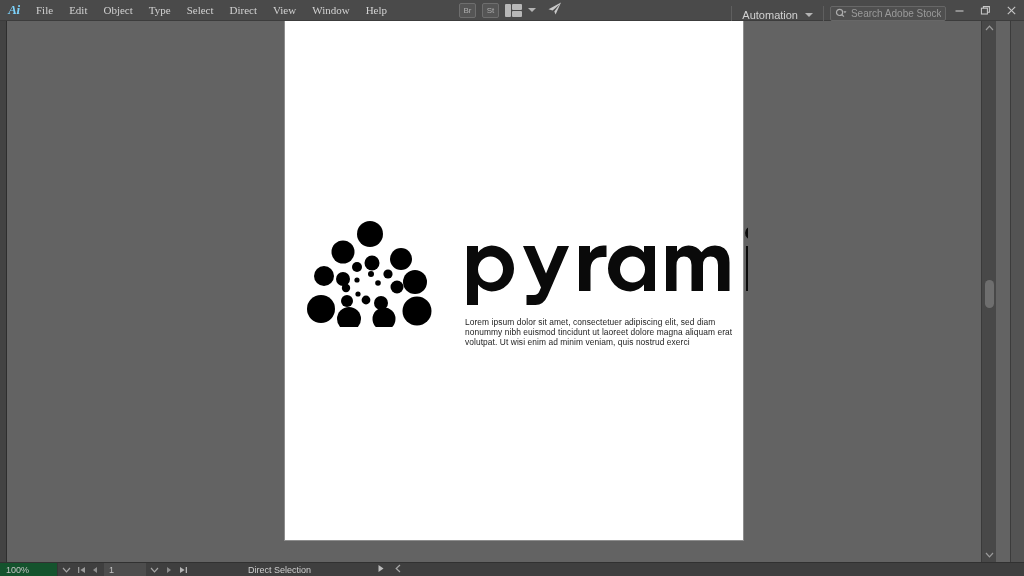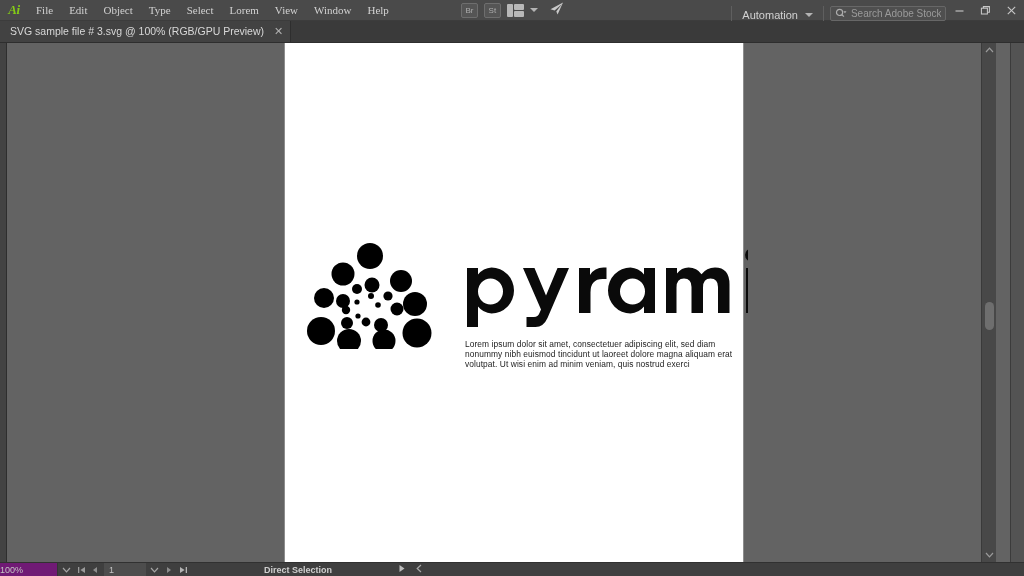--- a/index.html
+++ b/index.html
@@ -36,21 +36,21 @@
 
   .ai-logo {
     width: 28px;
     height: 21px;
     display: flex;
     align-items: center;
     justify-content: center;
     font-size: 13px;
     font-weight: bold;
     font-style: italic;
-    color: #84cc16;
+    color: #7dd3fc;
     letter-spacing: -0.5px;
     font-family: "Liberation Serif", serif;
   }
 
   .menu-items {
     display: flex;
     align-items: center;
     height: 21px;
     font-family: Liberation Serif, serif;
   }
@@ -309,25 +309,25 @@
     display: flex;
     align-items: center;
     border-top: 1px solid #313131;
     font-size: 9px;
     color: #c4c4c4;
   }
 
   .zoom-field {
     width: 58px;
     height: 14px;
-    background: #701a75;
+    background: #14532d;
     border-right: 1px solid #343434;
     display: flex;
     align-items: center;
-    padding-left: 0;
+    padding-left: 6px;
     cursor: default;
   }
   .mini-chev {
     width: 16px;
     height: 14px;
     display: flex;
     align-items: center;
     justify-content: center;
     color: #a5a5a5;
     font-size: 7px;
@@ -348,26 +348,25 @@
     height: 14px;
     background: #4d4d4d;
     display: flex;
     align-items: center;
     padding-left: 5px;
     margin-left: 2px;
     cursor: default;
   }
 
   .status-tool {
-    margin-left: 74px;
+    margin-left: 58px;
     font-size: 9px;
     color: #cfcfcf;
     white-space: nowrap;
     cursor: default;
-    font-weight: bold;
   }
 
   .status-right {
     margin-left: 66px;
     display: flex;
     align-items: center;
     gap: 10px;
   }
   .sr-ico {
     color: #a8a8a8;
@@ -384,21 +383,21 @@
   <div class="menubar">
 
     <div class="ai-logo">Ai</div>
 
     <div class="menu-items">
       <div class="menu-item">File</div>
       <div class="menu-item">Edit</div>
       <div class="menu-item">Object</div>
       <div class="menu-item">Type</div>
       <div class="menu-item">Select</div>
-      <div class="menu-item">Lorem</div>
+      <div class="menu-item">Direct</div>
       <div class="menu-item">View</div>
       <div class="menu-item">Window</div>
       <div class="menu-item">Help</div>
     </div>
 
     <div class="menubar-tools">
       <div class="sq-btn">Br</div>
       <div class="sq-btn">St</div>
       <div class="arrange-icon">
         <div class="ab"></div>
@@ -447,26 +446,20 @@
         <div class="wbtn close">
           <svg width="11" height="11" viewBox="0 0 11 11">
             <line x1="1.8" y1="1.8" x2="9.2" y2="9.2" stroke="#c8c8c8" stroke-width="1.1"></line>
             <line x1="9.2" y1="1.8" x2="1.8" y2="9.2" stroke="#c8c8c8" stroke-width="1.1"></line>
           </svg>
         </div>
       </div>
     </div>
   </div>
 
-  <div class="tabbar">
-    <div class="doc-tab">
-      <span class="title">SVG sample file # 3.svg @ 100% (RGB/GPU Preview)</span>
-      <span class="tclose">✕</span>
-    </div>
-  </div>
 
   <div class="workspace">
 
     <div class="left-rail"></div>
 
     <div class="canvas-area">
 
       <div class="artboard">
 
         <div class="artwork">

